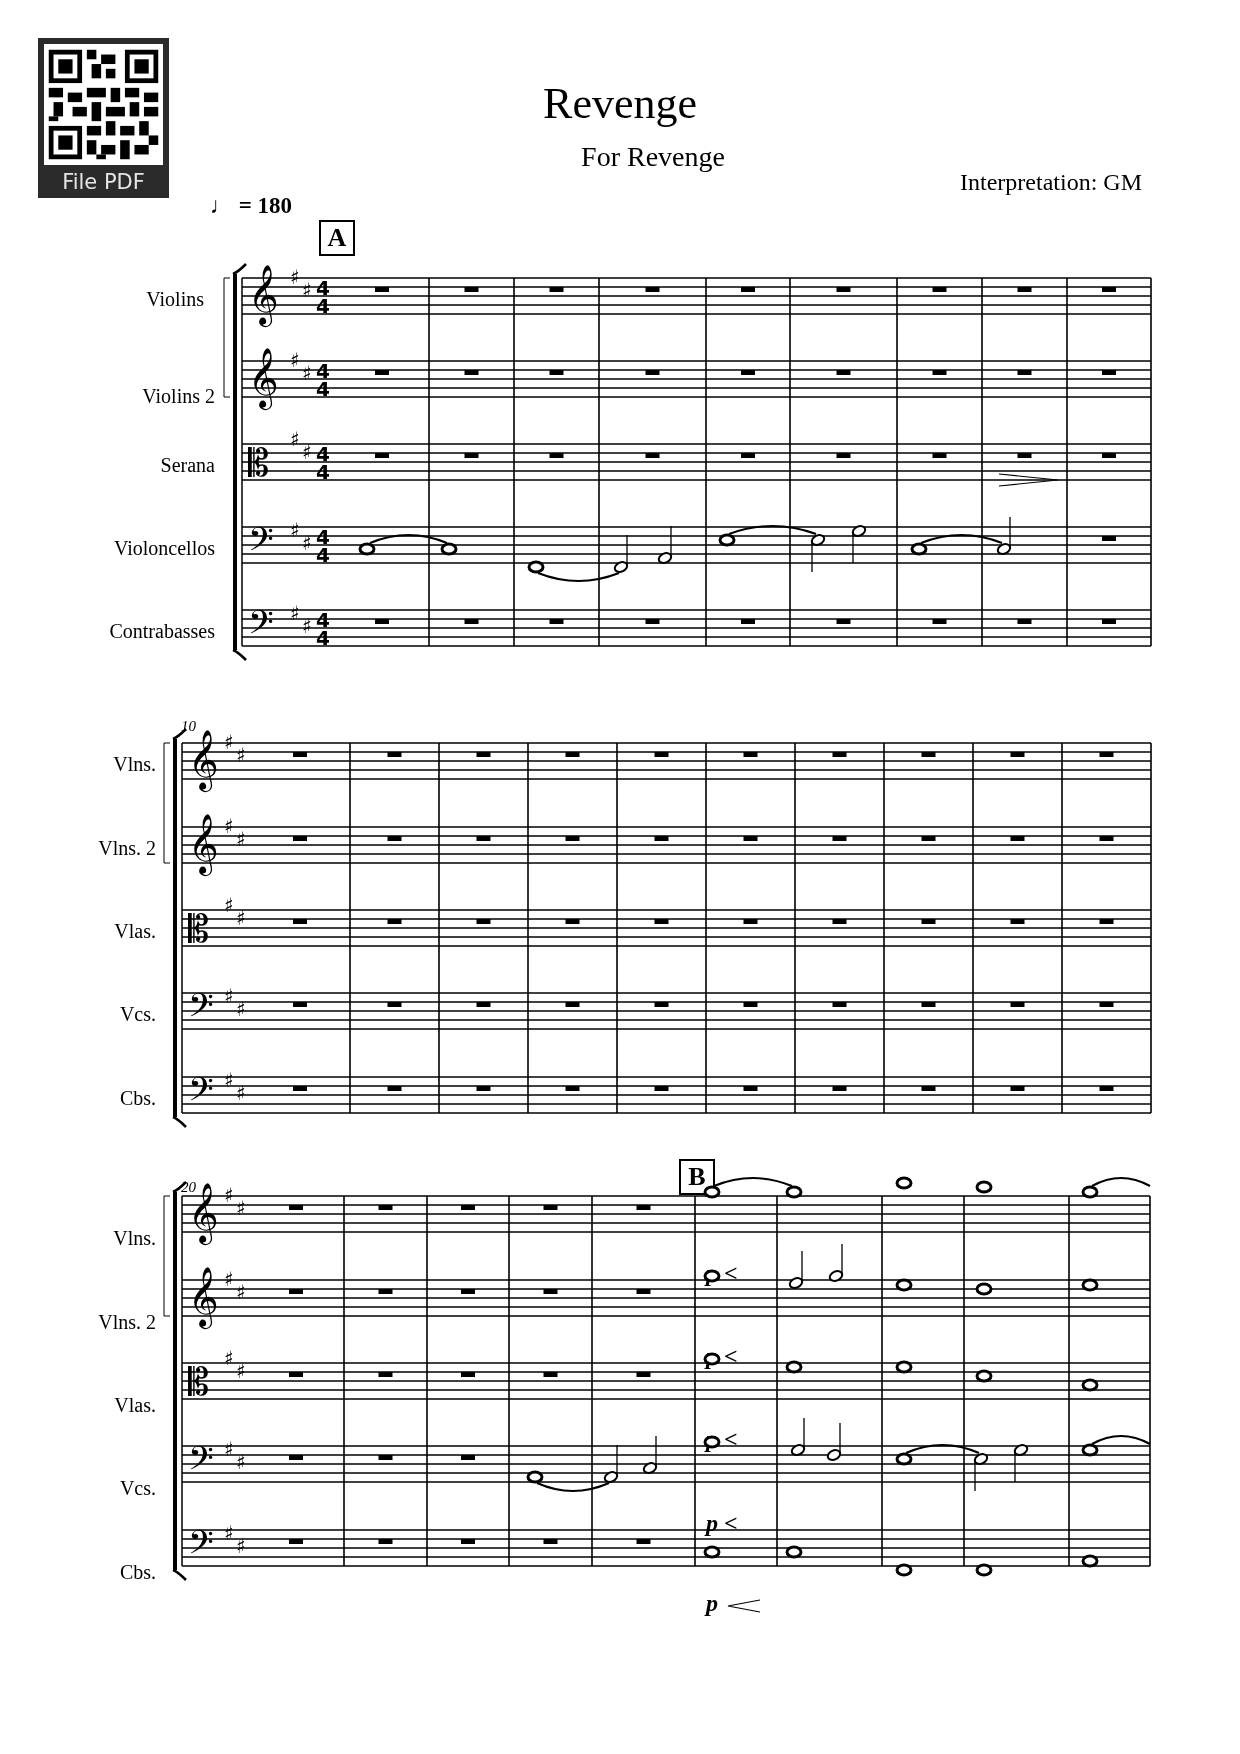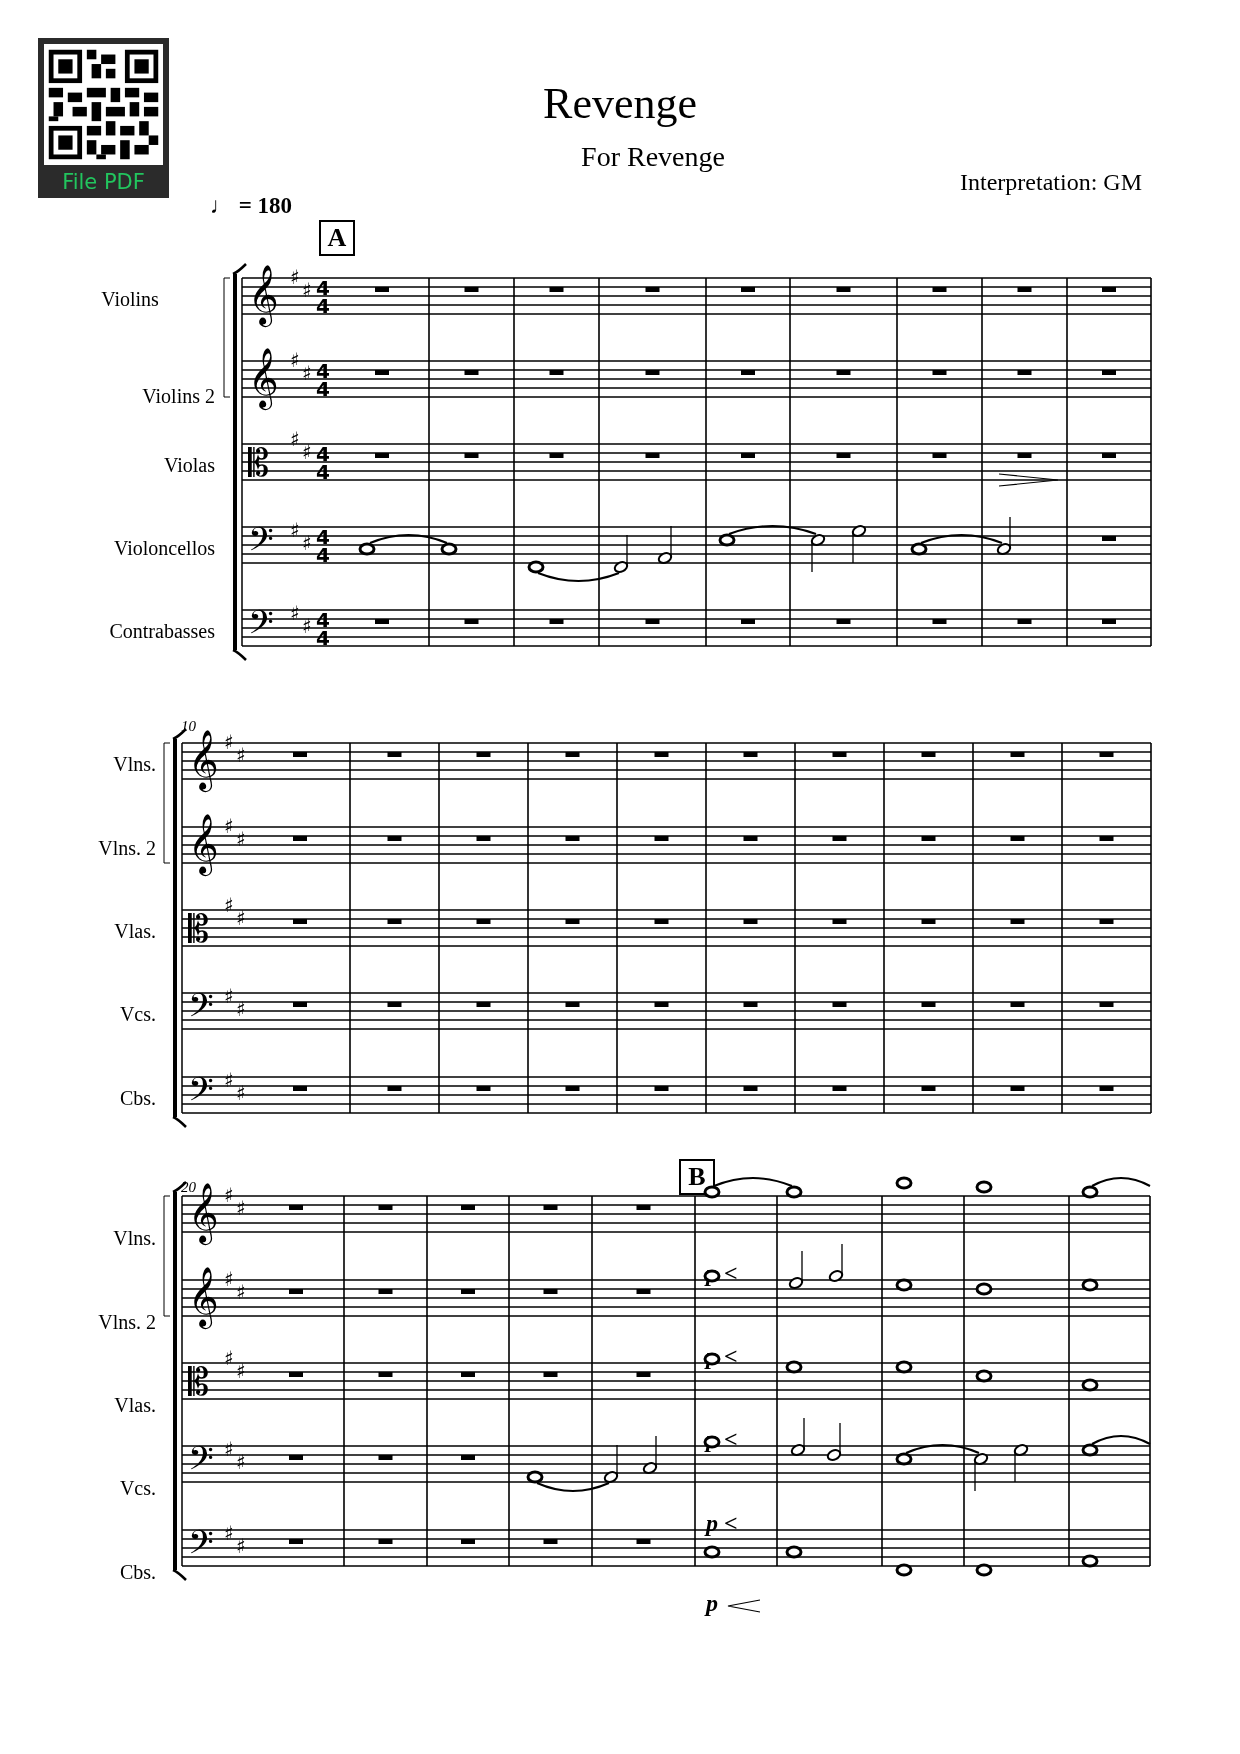--- a/index.html
+++ b/index.html
@@ -1,20 +1,20 @@
 <!DOCTYPE html>
 <html><head>
 <meta charset="utf-8">
 <style>
   html,body{margin:0;padding:0;background:#fff;}
   body{width:1240px;height:1754px;position:relative;overflow:hidden;font-family:"DejaVu Serif","Liberation Serif",serif;color:#000;}
   .abs{position:absolute;}
   .qr-box{left:38px;top:38px;width:131px;height:160px;background:#2b2b2b;}
   .qr-inner{left:6px;top:6px;width:119px;height:121px;background:#fff;}
-  .qr-label{left:0;bottom:2px;width:131px;text-align:center;color:#22c55e;font-family:"DejaVu Sans","Liberation Sans",sans-serif;font-size:21px;line-height:28px;}
+  .qr-label{left:0;bottom:2px;width:131px;text-align:center;color:#e5e5e5;font-family:"DejaVu Sans","Liberation Sans",sans-serif;font-size:21px;line-height:28px;}
   .title{left:0;width:1240px;top:78px;text-align:center;font-size:44px;font-family:"Liberation Serif",serif;}
   .subtitle{left:0;width:1240px;top:141px;text-align:center;font-size:28px;font-family:"Liberation Serif",serif;padding-left:33px;}
   .composer{right:98px;top:169px;font-size:24px;font-family:"Liberation Serif",serif;}
   .tempo{left:210px;top:193px;font-size:23px;font-weight:bold;font-family:"Liberation Serif",serif;}
   .rehearsal{border:2px solid #000;font-weight:bold;font-size:26px;font-family:"Liberation Serif",serif;width:32px;height:32px;line-height:32px;text-align:center;}
   .inst-label{font-size:20px;font-family:"Liberation Serif",serif;text-align:right;width:170px;}
   .measure-num{font-size:15px;font-style:italic;font-family:"Liberation Serif",serif;}
   .dyn{font-size:24px;font-weight:bold;font-style:italic;font-family:"Liberation Serif",serif;}
   svg{position:absolute;left:0;top:0;}
 </style>
@@ -68,23 +68,23 @@
 </div>
 
 <div class="abs title">Revenge</div>
 <div class="abs subtitle">For Revenge</div>
 <div class="abs composer">Interpretation: GM</div>
 <div class="abs tempo">♩ = 180</div>
 
 <div class="abs rehearsal" style="left:319px;top:220px;">A</div>
 <div class="abs rehearsal" style="left:679px;top:1159px;">B</div>
 
-<div class="abs inst-label" style="left:45px;top:288px;text-align:center;">Violins</div>
+<div class="abs inst-label" style="left:34px;top:288px;">Violins</div>
 <div class="abs inst-label" style="left:45px;top:385px;">Violins 2</div>
-<div class="abs inst-label" style="left:45px;top:454px;">Violas</div>
+<div class="abs inst-label" style="left:45px;top:454px;">Serana</div>
 <div class="abs inst-label" style="left:45px;top:537px;">Violoncellos</div>
 <div class="abs inst-label" style="left:45px;top:620px;">Contrabasses</div>
 
 <div class="abs inst-label" style="left:-14px;top:753px;">Vlns.</div>
 <div class="abs inst-label" style="left:-14px;top:837px;">Vlns. 2</div>
 <div class="abs inst-label" style="left:-14px;top:920px;">Vlas.</div>
 <div class="abs inst-label" style="left:-14px;top:1003px;">Vcs.</div>
 <div class="abs inst-label" style="left:-14px;top:1087px;">Cbs.</div>
 
 <div class="abs inst-label" style="left:-14px;top:1227px;">Vlns.</div>

